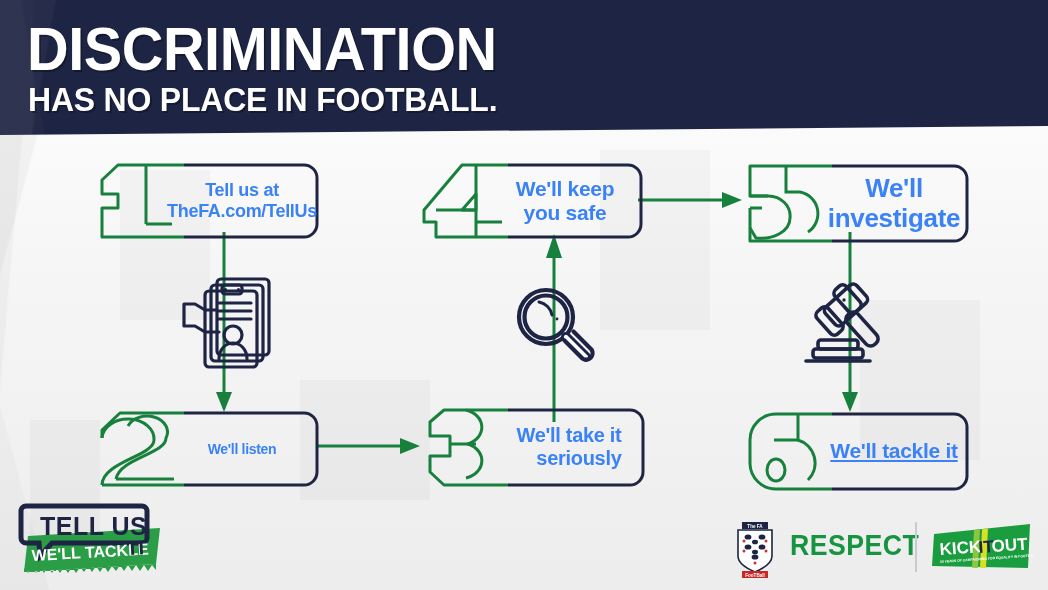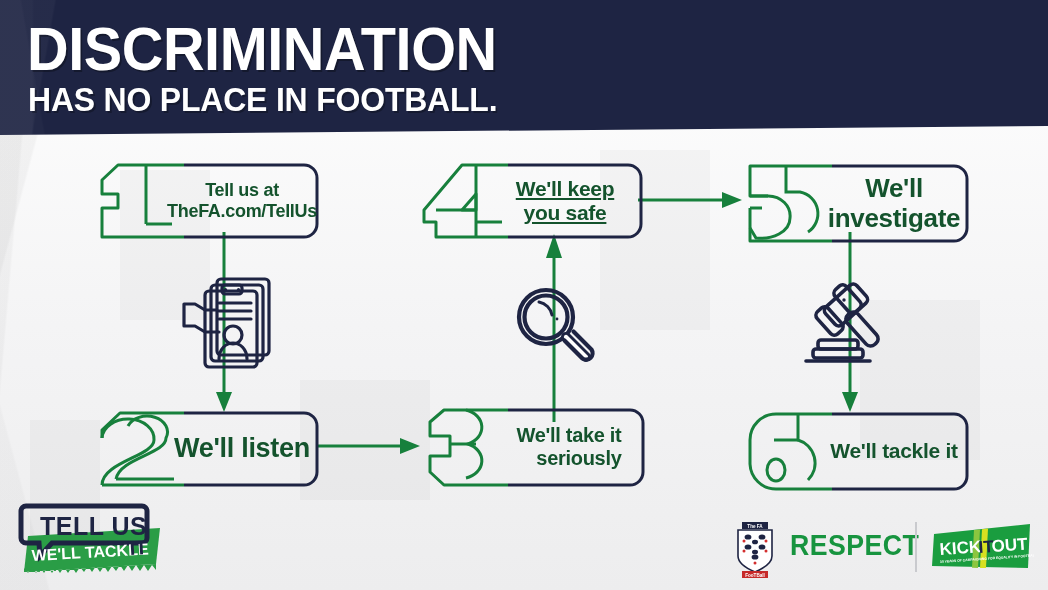--- a/index.html
+++ b/index.html
@@ -45,21 +45,21 @@
     transform:scaleX(0.94);transform-origin:left top;
     text-shadow:2px 2px 0 rgba(0,0,0,0.28);
     white-space:nowrap;
   }
 
   
   .step{position:absolute;}
   .step-svg{position:absolute;left:0;top:0;overflow:visible;}
   .step-label{
     position:absolute;
-    color:#14532d;font-weight:bold;
+    color:#3b82f6;font-weight:bold;
     text-align:center;line-height:1.16;
     letter-spacing:-0.3px;
     display:flex;align-items:center;justify-content:center;
     white-space:pre-line;
   }
 
   
   .conn{position:absolute;overflow:visible;}
 
   
@@ -175,21 +175,21 @@
   </div>
 
   <div class="step" style="left:72px;top:410px;width:248px;height:78px;">
     <svg class="step-svg" width="248" height="78" viewBox="0 0 248 78">
       <path d="M112 3 H232 a13 13 0 0 1 13 13 V62 a13 13 0 0 1 -13 13 H112" fill="none" stroke="#1e2443" stroke-width="3"></path>
       <path d="M112 3 H48 L30 20 V28 M30 75 H112" fill="none" stroke="#17803c" stroke-width="3" stroke-linejoin="round"></path>
       <path d="M30 28 a26 20 0 0 1 52 2 c0 16 -52 22 -52 45" fill="none" stroke="#17803c" stroke-width="3"></path>
       <path d="M56 16 a18 14 0 0 1 38 12 c0 16 -46 20 -50 41" fill="none" stroke="#17803c" stroke-width="3"></path>
       <path d="M44 69 H102" fill="none" stroke="#17803c" stroke-width="3"></path>
     </svg>
-    <div class="step-label" style="left:100px;top:0px;width:140px;height:78px;font-size:27px;">We'll listen</div>
+    <div class="step-label" style="left:100px;top:0px;width:140px;height:78px;font-size:14px;">We'll listen</div>
   </div>
 
   <div class="step" style="left:404px;top:406px;width:242px;height:82px;">
     <svg class="step-svg" width="242" height="82" viewBox="0 0 242 82">
       <path d="M104 4 H226 a13 13 0 0 1 13 13 V66 a13 13 0 0 1 -13 13 H104" fill="none" stroke="#1e2443" stroke-width="3"></path>
       <path d="M104 4 H40 L26 16 V30 L46 30 V50 L26 50 V66 L40 79 H104" fill="none" stroke="#17803c" stroke-width="3" stroke-linejoin="round"></path>
       <path d="M62 4 a22 18 0 0 1 2 34 a22 18 0 0 1 -2 34" fill="none" stroke="#17803c" stroke-width="3"></path>
       <path d="M46 38 H72" fill="none" stroke="#17803c" stroke-width="3"></path>
     </svg>
     <div class="step-label" style="left:92px;top:0px;width:146px;height:82px;font-size:20px;text-align:right;">We'll take it
@@ -197,21 +197,21 @@
   </div>
 
   <div class="step" style="left:406px;top:162px;width:238px;height:78px;">
     <svg class="step-svg" width="238" height="78" viewBox="0 0 238 78">
       <path d="M102 3 H222 a13 13 0 0 1 13 13 V62 a13 13 0 0 1 -13 13 H102" fill="none" stroke="#1e2443" stroke-width="3"></path>
       <path d="M102 3 H56 L18 48 V60 H30 V75 H102" fill="none" stroke="#17803c" stroke-width="3" stroke-linejoin="round"></path>
       <path d="M70 3 V60 M70 60 H96 M70 60 V75" fill="none" stroke="#17803c" stroke-width="3"></path>
       <path d="M56 48 L70 32 V48 Z" fill="none" stroke="#17803c" stroke-width="3" stroke-linejoin="round"></path>
       <path d="M30 48 H70" fill="none" stroke="#17803c" stroke-width="3"></path>
     </svg>
-    <div class="step-label" style="left:86px;top:0px;width:146px;height:78px;font-size:21px;text-decoration:underline;">We'll keep
+    <div class="step-label" style="left:86px;top:0px;width:146px;height:78px;font-size:21px;">We'll keep
 you safe</div>
   </div>
 
   <div class="step" style="left:728px;top:162px;width:242px;height:82px;">
     <svg class="step-svg" width="242" height="82" viewBox="0 0 242 82">
       <path d="M104 4 H226 a13 13 0 0 1 13 13 V66 a13 13 0 0 1 -13 13 H104" fill="none" stroke="#1e2443" stroke-width="3"></path>
       <path d="M104 4 H36 L22 4 V34 L40 34 M22 46 V79 H104" fill="none" stroke="#17803c" stroke-width="3" stroke-linejoin="round"></path>
       <path d="M40 34 a22 20 0 0 1 22 22 c0 14 -18 22 -34 20 l-6 -10" fill="none" stroke="#17803c" stroke-width="3"></path>
       <path d="M58 4 V30 H72 a22 22 0 0 1 8 40" fill="none" stroke="#17803c" stroke-width="3"></path>
       <path d="M22 34 H40 M22 46 H34" fill="none" stroke="#17803c" stroke-width="3"></path>
@@ -221,21 +221,21 @@
   </div>
 
   <div class="step" style="left:728px;top:410px;width:242px;height:82px;">
     <svg class="step-svg" width="242" height="82" viewBox="0 0 242 82">
       <path d="M104 4 H226 a13 13 0 0 1 13 13 V66 a13 13 0 0 1 -13 13 H104" fill="none" stroke="#1e2443" stroke-width="3"></path>
       <path d="M104 4 H48 a26 26 0 0 0 -26 26 V54 a26 26 0 0 0 26 25 H104" fill="none" stroke="#17803c" stroke-width="3" stroke-linejoin="round"></path>
       <path d="M70 4 V30 a24 24 0 0 1 10 40" fill="none" stroke="#17803c" stroke-width="3"></path>
       <path d="M46 30 H70" fill="none" stroke="#17803c" stroke-width="3"></path>
       <ellipse cx="48" cy="60" rx="9" ry="11" fill="none" stroke="#17803c" stroke-width="3"></ellipse>
     </svg>
-    <div class="step-label" style="left:92px;top:0px;width:148px;height:82px;font-size:21px;">We'll tackle it</div>
+    <div class="step-label" style="left:92px;top:0px;width:148px;height:82px;font-size:21px;text-decoration:underline;">We'll tackle it</div>
   </div>
 
   <svg class="tellus-logo" viewBox="0 0 150 76">
 
     <path d="M10 34 L142 26 L138 62 L6 70 Z" fill="#2a9d46"></path>
     <path d="M6 70 L138 62 L138 68 L134 63 L130 69 L126 63 L122 69 L118 63 L114 69 L110 63
              L106 69 L102 63 L98 69 L94 64 L90 70 L86 64 L82 70 L78 64 L74 70 L70 64
              L66 70 L62 65 L58 71 L54 65 L50 71 L46 65 L42 71 L38 65 L34 71 L30 65
              L26 71 L22 65 L18 71 L14 65 L10 71 L6 66 Z" fill="#2a9d46"></path>
 

